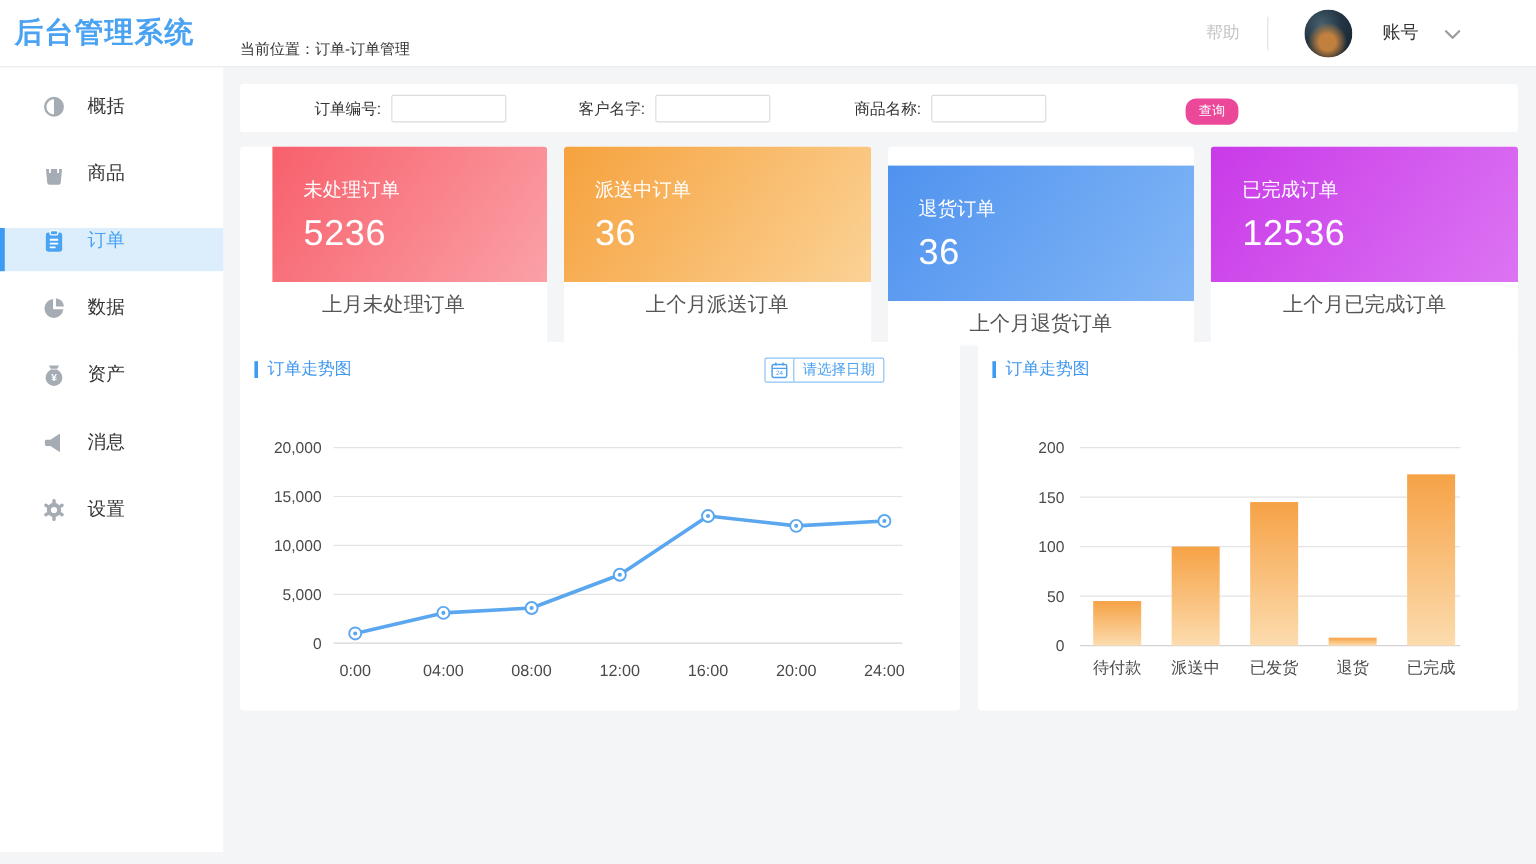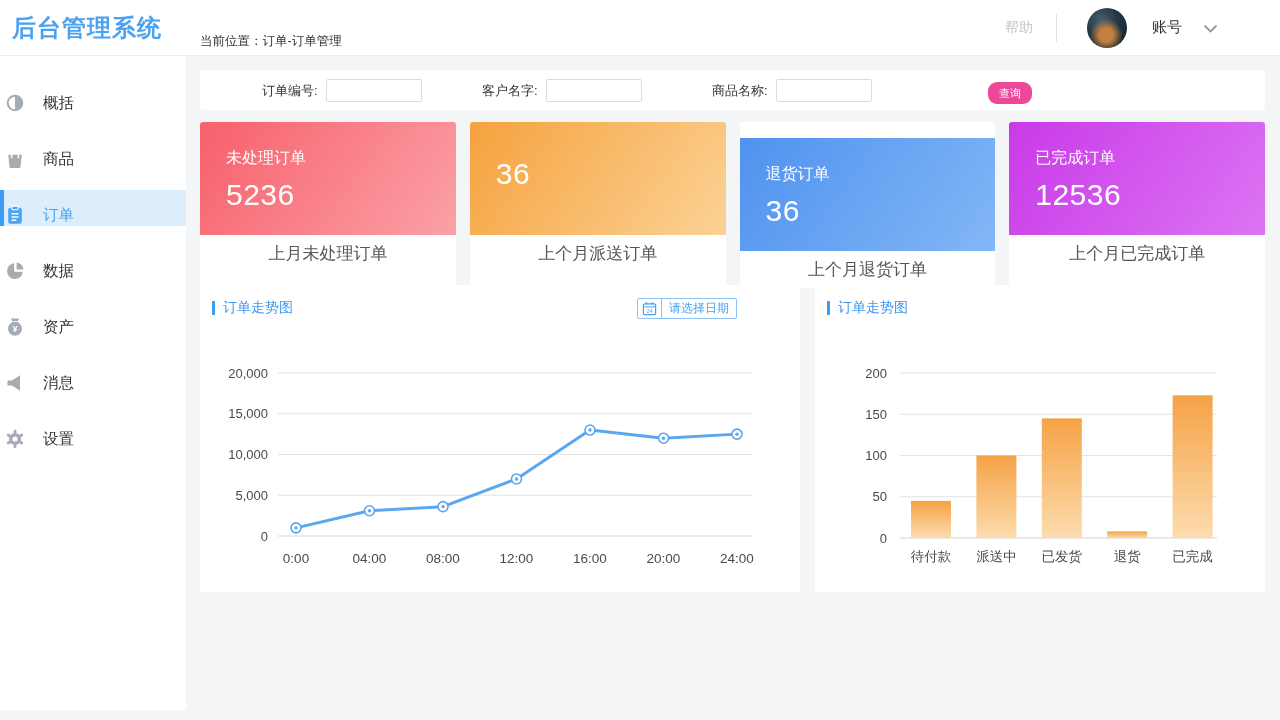--- a/index.html
+++ b/index.html
@@ -15,21 +15,21 @@
   .tdivider{position:absolute;right:223px;top:14px;width:1px;height:28px;background:#e3e3e3}
   .avatar{position:absolute;right:153px;top:8px;width:40px;height:40px;border-radius:50%;cursor:pointer;
     background:
       radial-gradient(circle at 48% 68%, rgba(202,132,62,.95) 0 20%, rgba(202,132,62,0) 48%),
       radial-gradient(circle at 35% 30%, #46606e 0%, #233544 45%, #121e27 100%);}
   .account{position:absolute;right:98px;top:18px;font-size:15px;color:#333;cursor:pointer}
   .chevron{position:absolute;right:62px;top:24px;cursor:pointer;line-height:0}
 
   
   .sidebar{position:absolute;left:0;top:56px;width:186px;height:654px;background:#fff;padding-top:22px;z-index:4}
-  .menu-item{height:36px;margin-bottom:20px;display:flex;align-items:flex-end;cursor:pointer;border-left:4px solid transparent}
+  .menu-item{height:36px;margin-bottom:20px;display:flex;align-items:flex-start;padding-left:30px;cursor:pointer;border-left:4px solid transparent}
   .menu-item .mi-icon{width:22px;height:22px;color:#a6acb4;flex:none;line-height:0}
   .menu-item .mi-icon svg{width:22px;height:22px;display:block}
   .menu-item .mi-label{margin-left:17px;font-size:15.5px;color:#333}
   .menu-item.active{background:#dceefc;border-left-color:#3d9bf2}
   .menu-item.active .mi-icon{color:#4aa3f3}
   .menu-item.active .mi-label{color:#4aa3f3}
 
   
   .search-panel{position:absolute;left:200px;top:70px;width:1065px;height:40px;background:#fff;border-radius:3px;z-index:2}
   .sg{position:absolute;top:9px;display:flex;align-items:center;font-size:13px;color:#333}
@@ -169,28 +169,29 @@
   </div>
   <div class="sg sg3">
     <span>商品名称:</span>
     <input type="text" value="" style="">
   </div>
   <button class="search-btn">查询</button>
 </div>
 
 <div class="cards">
   <div class="card">
-    <div class="card-top" style="background: linear-gradient(125deg, rgb(247, 96, 108), rgb(251, 161, 167));">
+    <div class="card-top" style="background: linear-gradient(125deg, rgb(247, 96, 108), rgb(251, 161, 167)); margin-left: 27px;">
       <div class="card-title">未处理订单</div>
       <div class="card-value">5236</div>
     </div>
     <div class="card-footer">上月未处理订单</div>
   </div>
   <div class="card">
     <div class="card-top" style="background: linear-gradient(125deg, rgb(246, 162, 62), rgb(251, 210, 149));">
+      <div class="card-title">派送中订单</div>
       <div class="card-value">36</div>
     </div>
     <div class="card-footer">上个月派送订单</div>
   </div>
   <div class="card">
     <div class="card-top" style="background: linear-gradient(125deg, rgb(79, 146, 239), rgb(131, 183, 246)); margin-top: 16px;">
       <div class="card-title">退货订单</div>
       <div class="card-value">36</div>
     </div>
     <div class="card-footer">上个月退货订单</div>

